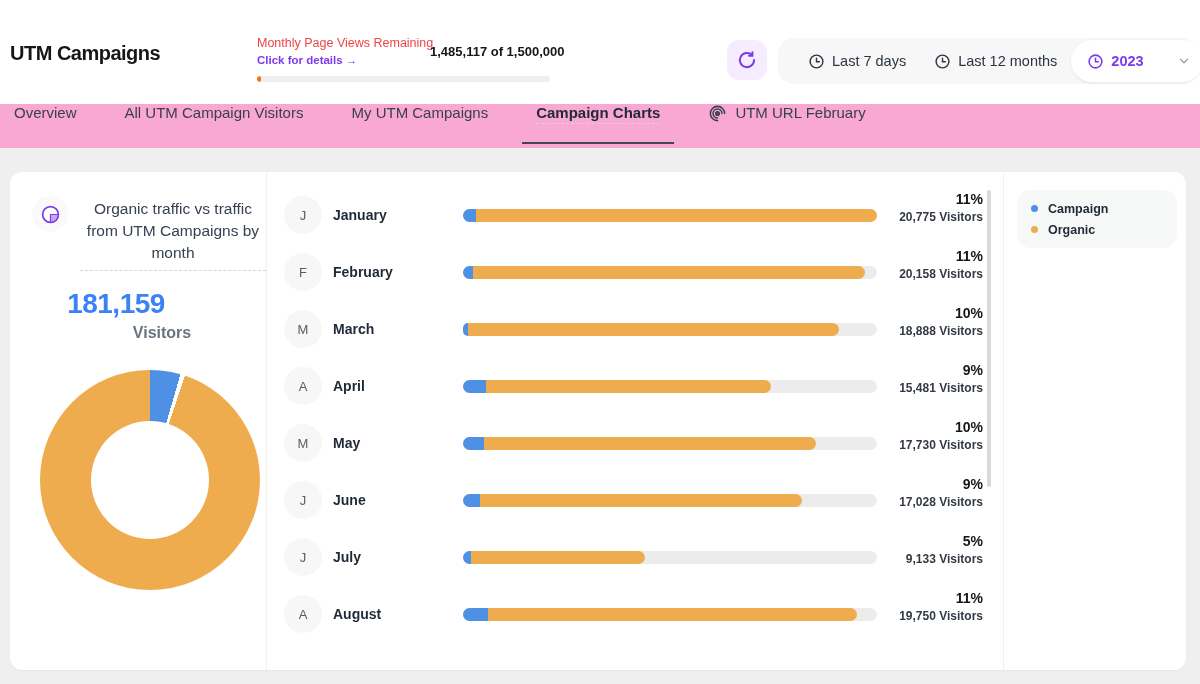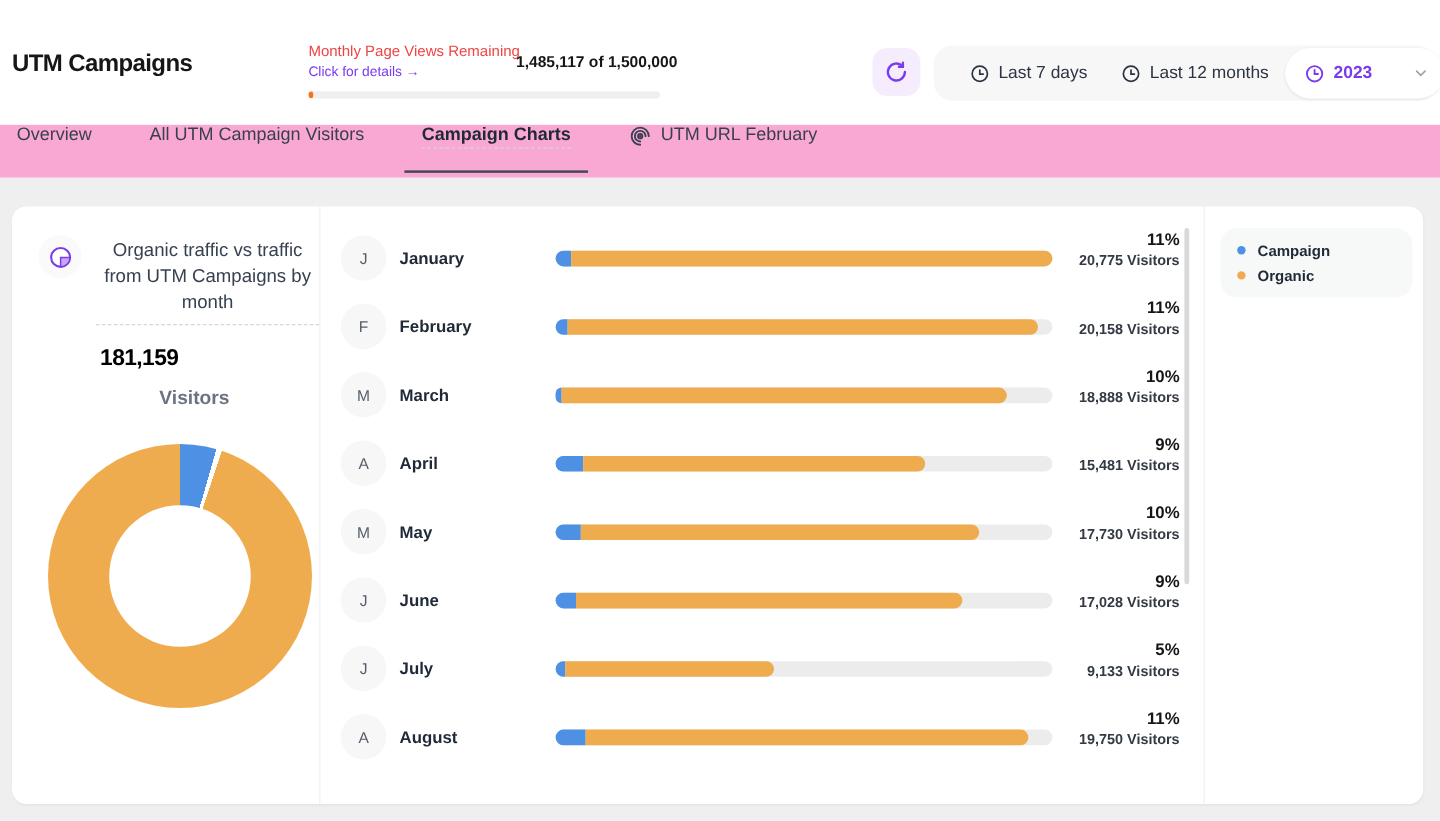--- a/index.html
+++ b/index.html
@@ -5,21 +5,21 @@
   * { margin:0; padding:0; box-sizing:border-box; }
   html,body { width:1200px; height:684px; }
   body { font-family:"Liberation Sans", sans-serif; background:#efefef; overflow:hidden; }
   .stage { position:relative; width:1200px; height:684px; }
 
   
   .header { position:absolute; top:0; left:0; width:1200px; height:148px; background:#ffffff; }
   .page-title { position:absolute; left:10px; top:42px; font-size:20px; font-weight:700; color:#161616; letter-spacing:-0.5px; }
   .usage { position:absolute; left:257px; top:36px; width:300px; }
   .usage-label { font-size:12.5px; color:#ef4444; font-weight:500; }
-  .usage-link { font-size:11.5px; color:#7c3aed; margin-top:3px; cursor:pointer; display:inline-block; }
+  .usage-link { font-size:11.5px; color:#7c3aed; margin-top:3px; cursor:pointer; display:inline-block;font-weight:bold; }
   .usage-value { position:absolute; left:430px; top:44px; font-size:13px; font-weight:700; color:#161616; white-space:nowrap; }
   .usage-bar { position:absolute; left:257px; top:76px; width:293px; height:6px; background:#efefef; border-radius:3px; overflow:hidden; }
   .usage-bar-fill { height:100%; background:#f97316; border-radius:3px; }
 
   .refresh-btn { position:absolute; left:727px; top:40px; width:40px; height:40px; background:#f5edfe; border:none; border-radius:12px; cursor:pointer; display:flex; align-items:center; justify-content:center; }
 
   .range-group { position:absolute; left:778px; top:38px; width:419px; height:46px; background:#f7f7f8; border-radius:16px; display:flex; align-items:center; padding:0 4px 0 16px; }
   .range-item { display:flex; align-items:center; gap:7px; font-size:14.5px; color:#2b3440; font-weight:500; padding:0 14px; cursor:pointer; white-space:nowrap; }
   .range-item.selected { background:#ffffff; border-radius:21px; height:42px; color:#7c3aed; font-weight:700; box-shadow:0 1px 3px rgba(0,0,0,0.08); padding:0 12px 0 16px; margin-left:auto; display:flex; }
   .range-item.selected .chevron { margin-left:26px; }
@@ -30,21 +30,21 @@
   .tab .tab-text { padding-bottom:2px; }
   .tab.active { font-weight:600; color:#1f2937; border-bottom:2px solid #3f4650; padding-left:14px; padding-right:14px; margin-left:-14px; margin-right:-14px; }
   .tab.active .tab-text { border-bottom:1px dashed #d1d5db; }
 
   
   .card { position:absolute; left:10px; top:172px; width:1176px; height:498px; background:#ffffff; border-radius:12px; box-shadow:0 1px 2px rgba(0,0,0,0.04); display:flex; }
 
   .left-panel { position:relative; width:257px; height:100%; border-right:1px solid #f0f0f1; }
   .panel-icon-wrap { position:absolute; left:22px; top:24px; width:36px; height:36px; border-radius:50%; background:#fafafb; display:flex; align-items:center; justify-content:center; }
   .panel-title { position:absolute; left:70px; top:26px; width:186px; text-align:center; font-size:15.5px; line-height:22px; color:#374151; font-weight:500; border-bottom:1px dashed #d6d6d6; padding-bottom:6px; }
-  .panel-total { position:absolute; left:0; top:116px; width:212px; text-align:center; font-size:19px; font-weight:700; color:#000000; letter-spacing:-0.5px; }
+  .panel-total { position:absolute; left:0; top:116px; width:212px; text-align:center; font-size:28px; font-weight:700; color:#3b82f6; letter-spacing:-0.5px; }
   .panel-total-label { position:absolute; left:0; top:152px; width:304px; text-align:center; font-size:16px; font-weight:700; color:#6b7280; }
   .donut { position:absolute; left:30px; top:198px; width:220px; height:220px; border-radius:50%; }
   .donut::after { content:""; position:absolute; left:50%; top:50%; width:118px; height:118px; margin:-59px 0 0 -59px; background:#ffffff; border-radius:50%; }
 
   .chart-area { position:relative; width:736px; height:100%; }
   .rows { position:absolute; left:0; top:15px; width:100%; }
   .row { position:relative; height:57px; }
   .avatar { position:absolute; left:17px; top:9px; width:38px; height:38px; border-radius:50%; background:#f7f7f8; display:flex; align-items:center; justify-content:center; font-size:13px; color:#555e68; }
   .month-label { position:absolute; left:66px; top:20px; font-size:14px; font-weight:600; color:#1f2937; }
   .track { position:absolute; left:196px; top:22px; width:414px; height:13px; background:#ececec; border-radius:7px; }
@@ -125,20 +125,23 @@
     </div>
   </div>
 
   <div class="tabs">
     <div class="tab">
       <span class="tab-text">Overview</span>
     </div>
     <div class="tab">
       <span class="tab-text">All UTM Campaign Visitors</span>
     </div>
+    <div class="tab">
+      <span class="tab-text">My UTM Campaigns</span>
+    </div>
     <div class="tab active">
       <span class="tab-text">Campaign Charts</span>
     </div>
     <div class="tab">
       <span>
         <svg width="19" height="19" viewBox="0 0 24 24" fill="none" stroke="#374151" stroke-width="1.9" stroke-linecap="round">
           <path d="M21 12a9 9 0 1 0-9 9"></path>
           <path d="M17.6 12A5.6 5.6 0 1 0 12 17.6"></path>
           <circle cx="12" cy="12" r="2.3"></circle>
           <path d="M12 10.9v2.2M10.9 12h2.2" stroke-width="1.4"></path>

